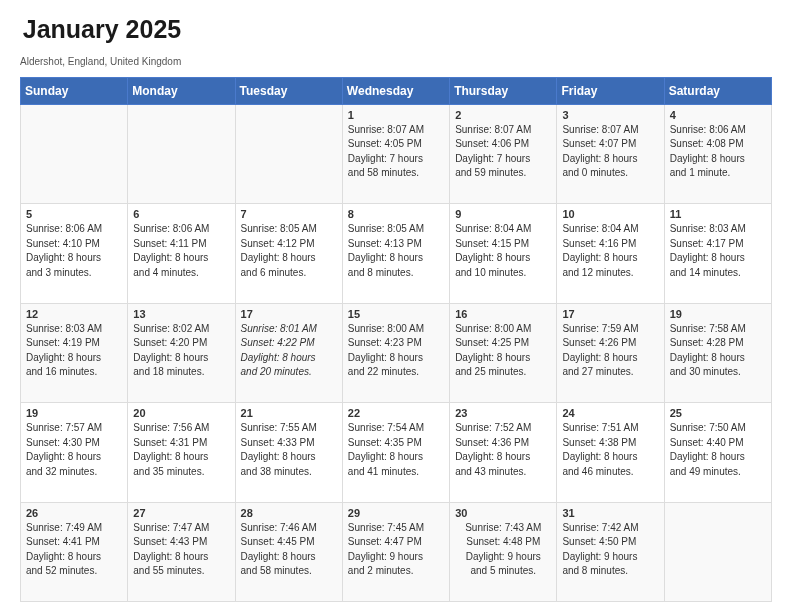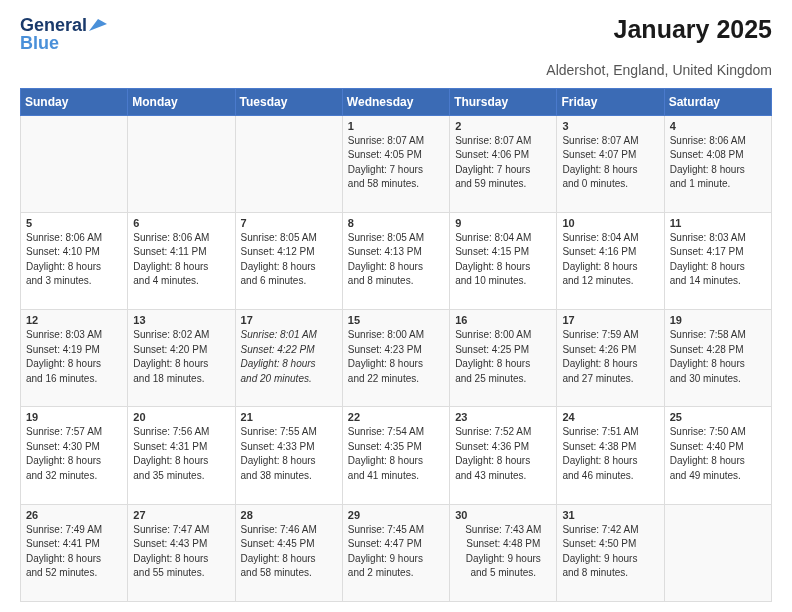--- a/index.html
+++ b/index.html
@@ -45,23 +45,23 @@
     .title-area {
       text-align: right;
     }
     .month-title {
       font-size: 25px;
       font-weight: bold;
       color: #1a1a1a;
       line-height: 1.1;
     }
     .location {
-      font-size: 14px;
+      font-size: 10px;
       color: #555;
-      margin-top: 18px;
+      margin-top: 12px;
     }
     .calendar {
       flex: 1;
       border: 1px solid #ccc;
       border-collapse: collapse;
       width: 100%;
       table-layout: fixed;
     }
     .calendar thead tr {
       background-color: #3b6bb5;
@@ -104,29 +104,20 @@
     }
     .empty-cell {
       background: inherit;
     }
   </style>
 </head>
 <body>
 
 <div class="page">
   <div class="header">
-    <div class="logo">
-      <div style="display:flex;align-items:center;">
-        <span class="logo-text">General</span>
-        <svg class="logo-icon" viewBox="0 0 18 12" xmlns="http://www.w3.org/2000/svg">
-          <polygon points="0,12 9,0 18,5" fill="#4a90d9"></polygon>
-        </svg>
-      </div>
-      <span class="logo-text logo-blue">Blue</span>
-    </div>
     <div class="title-area">
       <div class="month-title">January 2025</div>
       <div class="location">Aldershot, England, United Kingdom</div>
     </div>
   </div>
 
   <table class="calendar">
     <thead>
       <tr>
 

